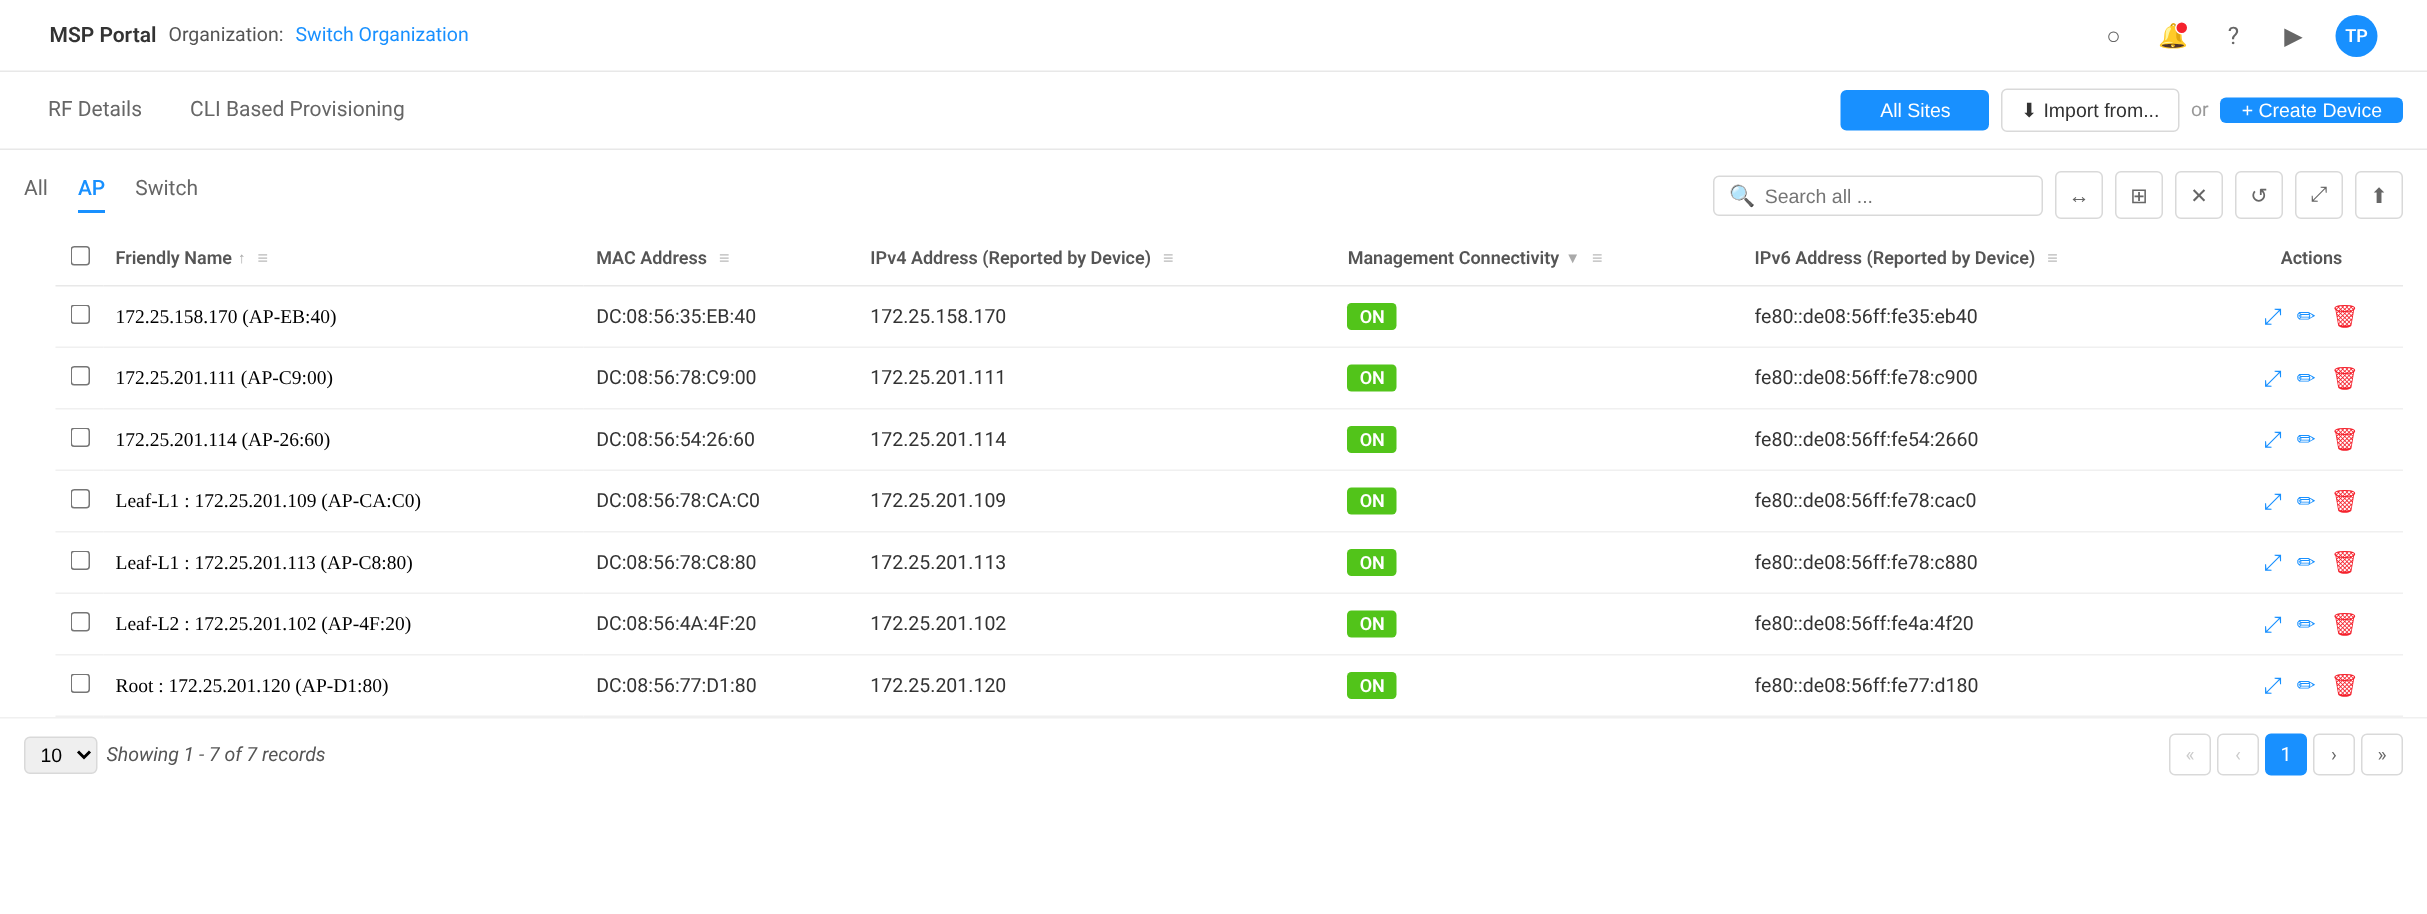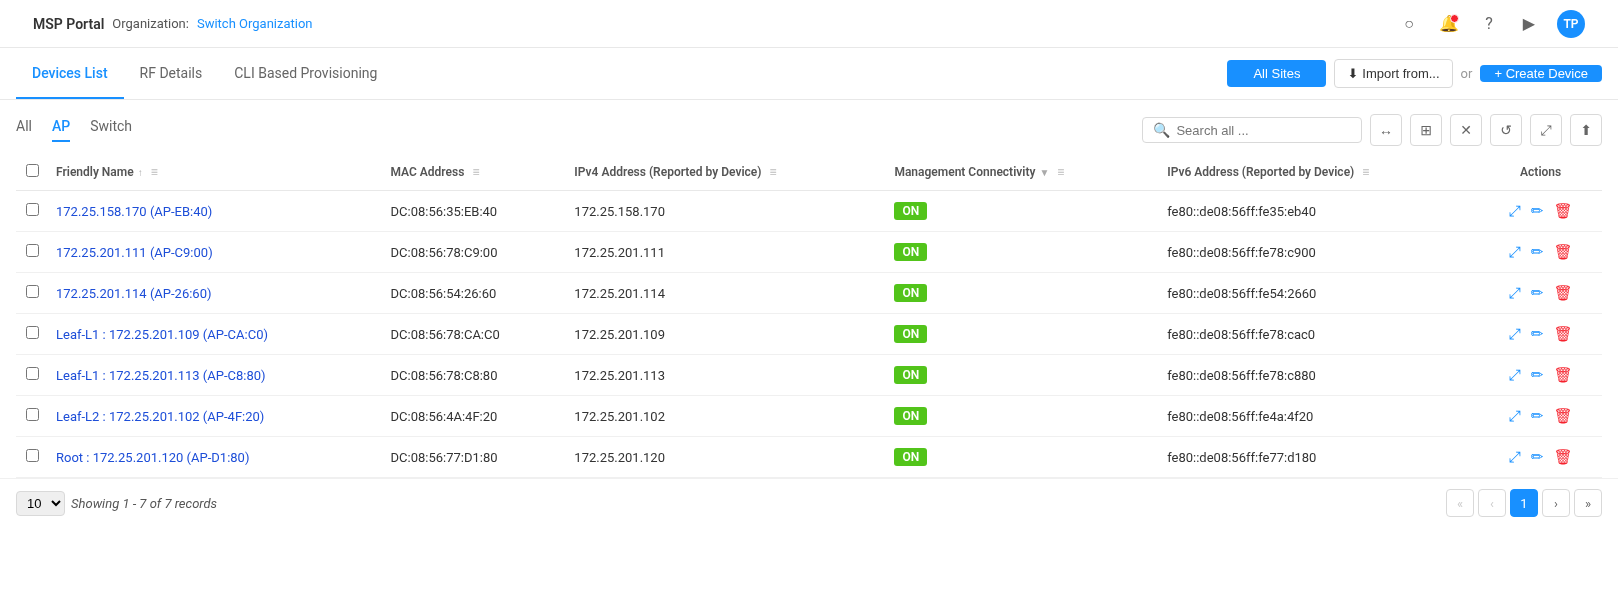--- a/index.html
+++ b/index.html
@@ -67,35 +67,35 @@
       border: none; outline: none; font-size: 13px; color: #333; background: transparent; width: 160px;
     }
     .search-icon { color: #bbb; font-size: 14px; }
     .icon-btn {
       width: 32px; height: 32px; display: flex; align-items: center; justify-content: center;
       border: 1px solid #d9d9d9; border-radius: 4px; cursor: pointer; color: #666; background: #fff;
       font-size: 14px;
     }
 
     
-    .table-container { padding: 0 16px; overflow-x: auto; }
+    .table-container { padding: 0 16px; overflow-x: auto; margin-left: 21px; }
     table { width: 100%; border-collapse: collapse; }
     thead tr { border-bottom: 1px solid #e8e8e8; }
     thead th {
       padding: 10px 8px; text-align: left; font-size: 12px; font-weight: 600;
       color: #555; white-space: nowrap; background: #fff;
     }
     thead th.actions-col { text-align: center; }
     .th-inner { display: flex; align-items: center; gap: 4px; }
     .sort-icon { color: #aaa; font-size: 10px; cursor: pointer; }
     .filter-icon-small { color: #aaa; font-size: 10px; cursor: pointer; }
     .menu-icon { color: #bbb; font-size: 12px; cursor: pointer; margin-left: 4px; }
     tbody tr { border-bottom: 1px solid #f0f0f0; }
     tbody td { padding: 9px 8px; font-size: 13px; color: #333; vertical-align: middle; }
-    .device-link { color: #1d4ed8; cursor: pointer; text-decoration: none; }
+    .device-link { color: #000000; cursor: pointer; text-decoration: none; font-family: Liberation Serif, serif; }
     .on-badge {
       background: #52c41a; color: #fff; padding: 2px 8px; border-radius: 3px;
       font-size: 12px; font-weight: 600; display: inline-block; text-align: right;
     }
     .checkbox-col { width: 32px; text-align: center; }
     .row-actions { display: flex; align-items: center; gap: 6px; justify-content: center; }
     .action-btn { color: #1890ff; cursor: pointer; font-size: 15px; background: none; border: none; padding: 2px; }
     .action-btn.delete { color: #f5222d; }
 
     
@@ -132,21 +132,20 @@
     <div class="nav-icon">○</div>
     <div class="nav-icon notification-dot">🔔</div>
     <div class="nav-icon">?</div>
     <div class="nav-icon">▶</div>
     <div class="avatar-circle">TP</div>
   </div>
 </div>
 
 <div class="sub-tabs-bar">
   <div class="sub-tabs">
-    <div class="sub-tab active">Devices List</div>
     <div class="sub-tab">RF Details</div>
     <div class="sub-tab">CLI Based Provisioning</div>
   </div>
   <div class="sub-tabs-actions">
     <button class="btn-all-sites">All Sites</button>
     <button class="btn-import">
       <span>⬇</span>
       <span>Import from...</span>
     </button>
     <span class="or-text">or</span>

